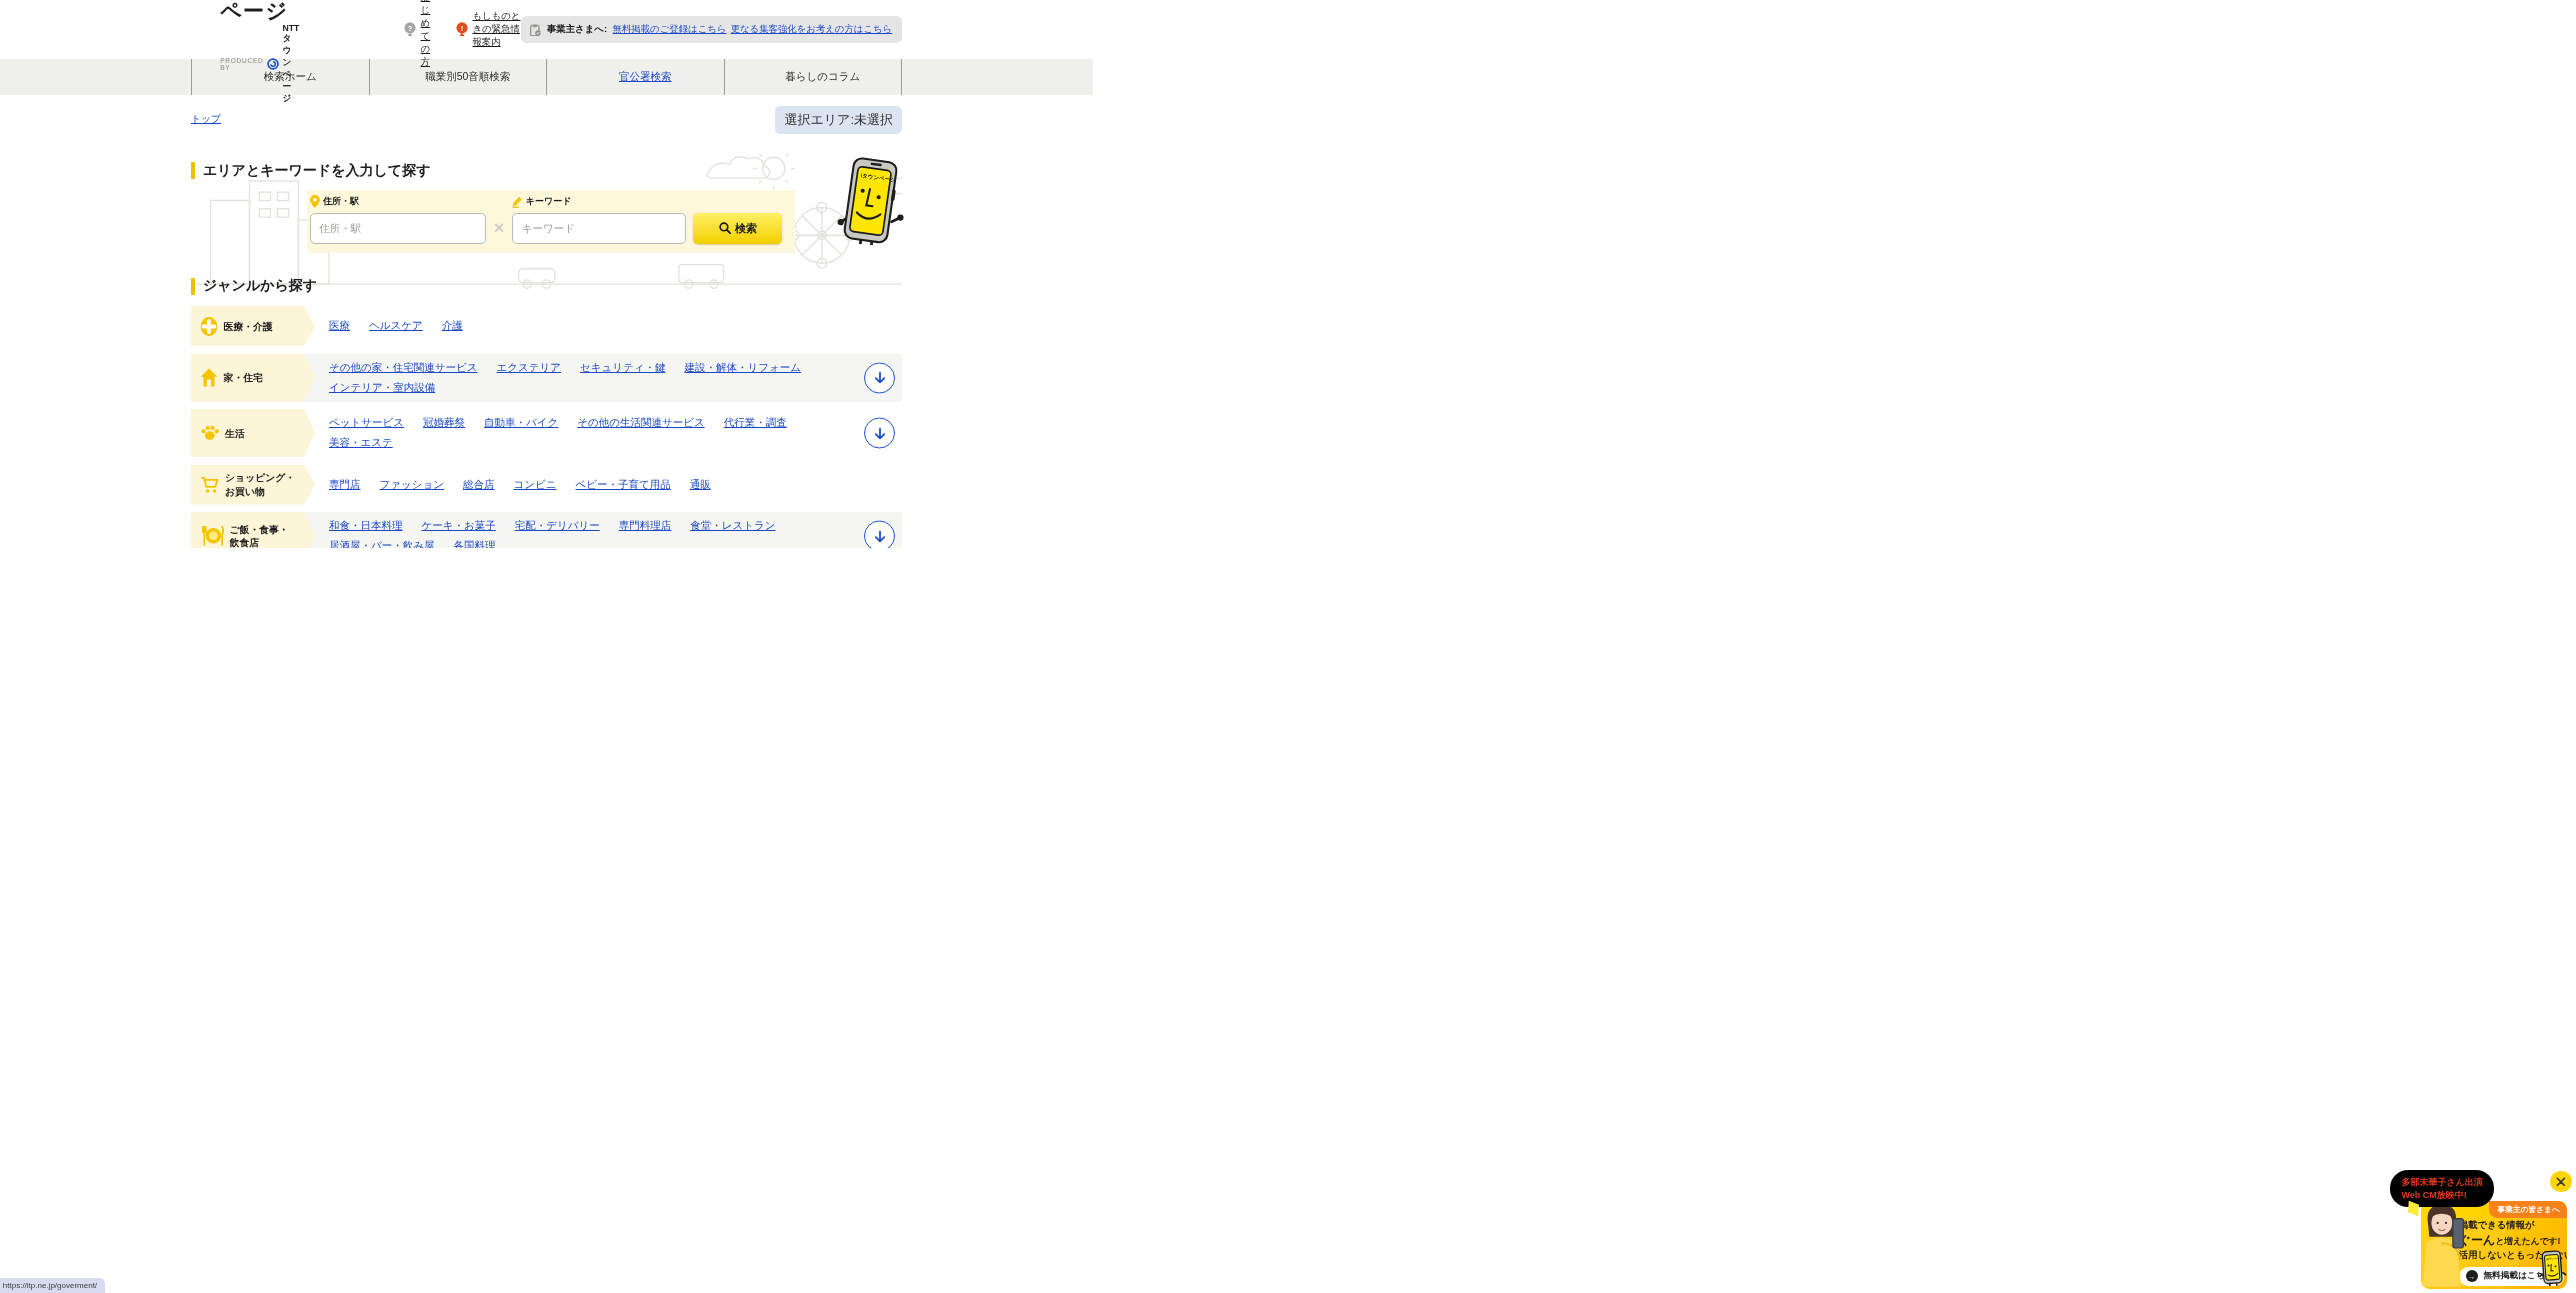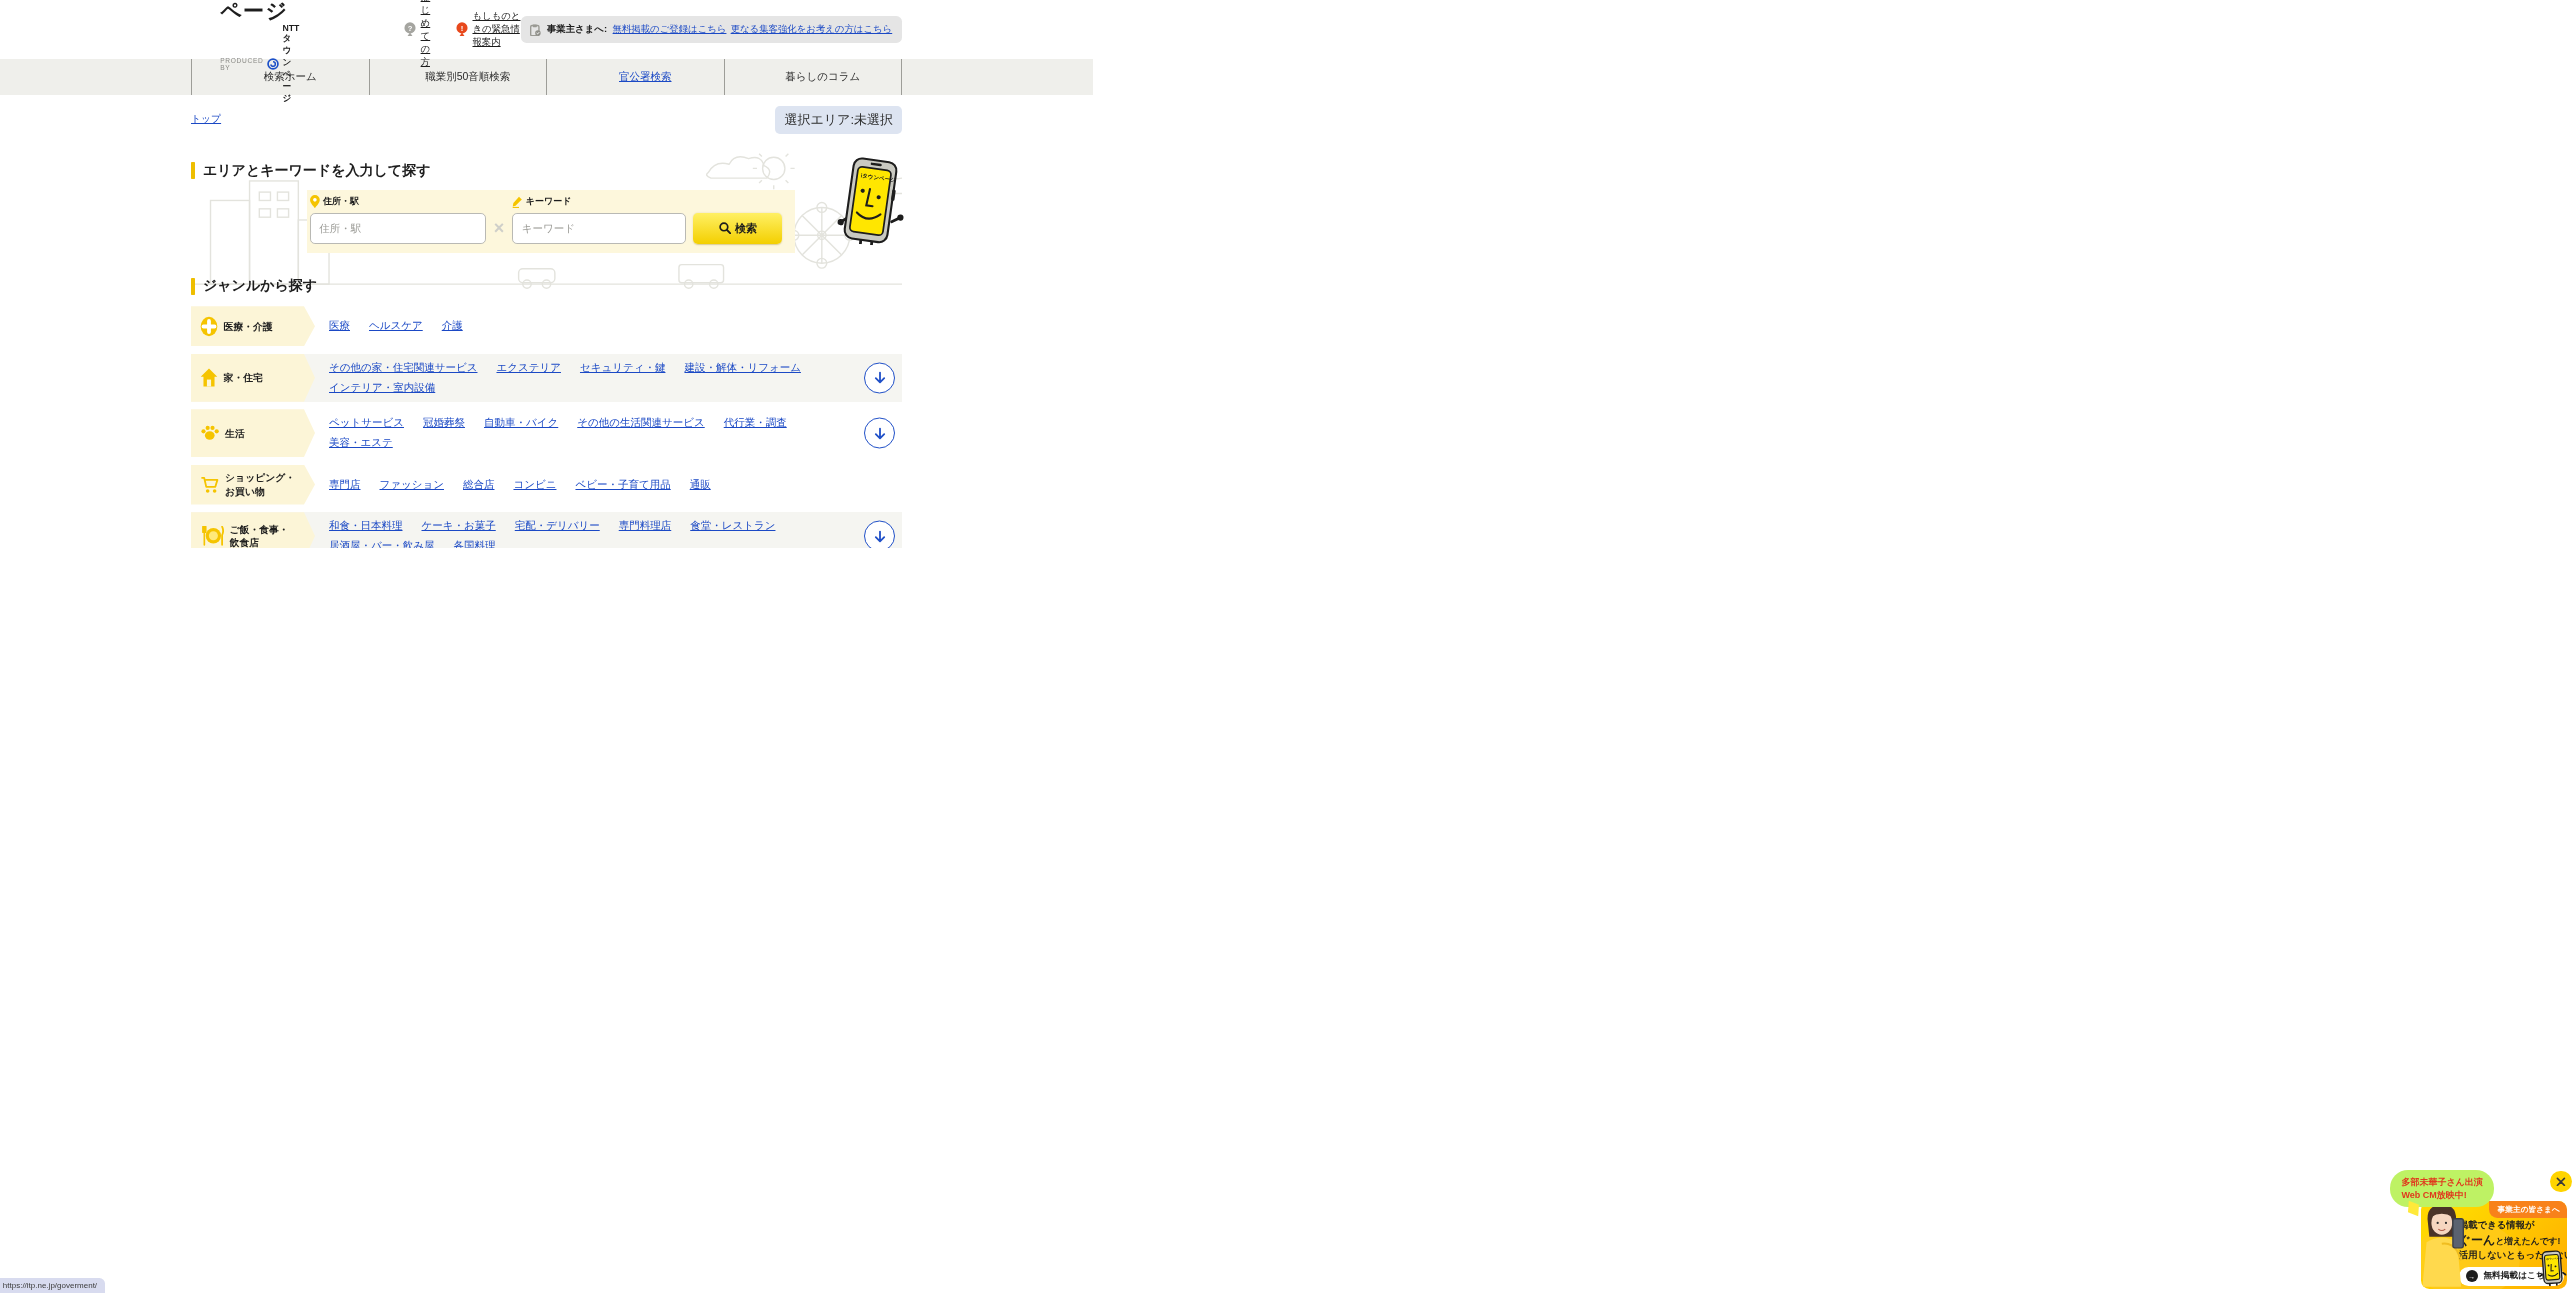--- a/index.html
+++ b/index.html
@@ -74,21 +74,21 @@
   .genre-label-text { font-size:9.8px; font-weight:bold; color:#1d1d1d; line-height:1.35; }
   .gicon { flex:0 0 auto; display:flex; }
   .genre-links { display:flex; flex-wrap:wrap; align-items:center; gap:5.6px 19px; padding:7px 46px 7px 14px; flex:1; }
   .glink { font-size:10.5px; color:#1b49c5; text-decoration:underline; font-weight:500; white-space:nowrap; }
   .expand-btn { position:absolute; right:7px; top:50%; transform:translateY(-50%); width:31px; height:31px;
     border-radius:50%; background:#fff; border:1.4px solid #2050c8; color:#2050c8; cursor:pointer;
     display:flex; align-items:center; justify-content:center; }
 
   
   .ad { position:absolute; right:4.2px; bottom:0; width:187px; height:123px; z-index:50; }
-  .ad-bubble { position:absolute; left:5.6px; top:0; background:#bef264; border-radius:18px;
+  .ad-bubble { position:absolute; left:5.6px; top:0; background:#000000; border-radius:18px;
     padding:5.6px 11px; z-index:3; }
   .ad-bubble:after { content:""; position:absolute; left:18px; bottom:-6.3px; width:11px; height:11px;
     background:#ffe93a; transform:rotate(22deg) skew(18deg); }
   .ad-bubble div { color:#e0381d; font-weight:900; font-size:9px; line-height:1.45; white-space:nowrap; }
   .ad-close { position:absolute; right:0; top:0.7px; width:21.6px; height:21.6px; border-radius:50%;
     background:#ffd400; border:none; color:#333; display:flex; align-items:center; justify-content:center;
     cursor:pointer; z-index:4; }
   .ad-card { position:absolute; left:36px; top:31px; width:146px; height:88px; border-radius:8.4px;
     background:linear-gradient(135deg,#ffd800 20%,#ffb200 90%); overflow:hidden; z-index:1; }
   .ad-blob { position:absolute; left:-5.6px; top:19.5px; width:105px; height:77px; border-radius:50%;

